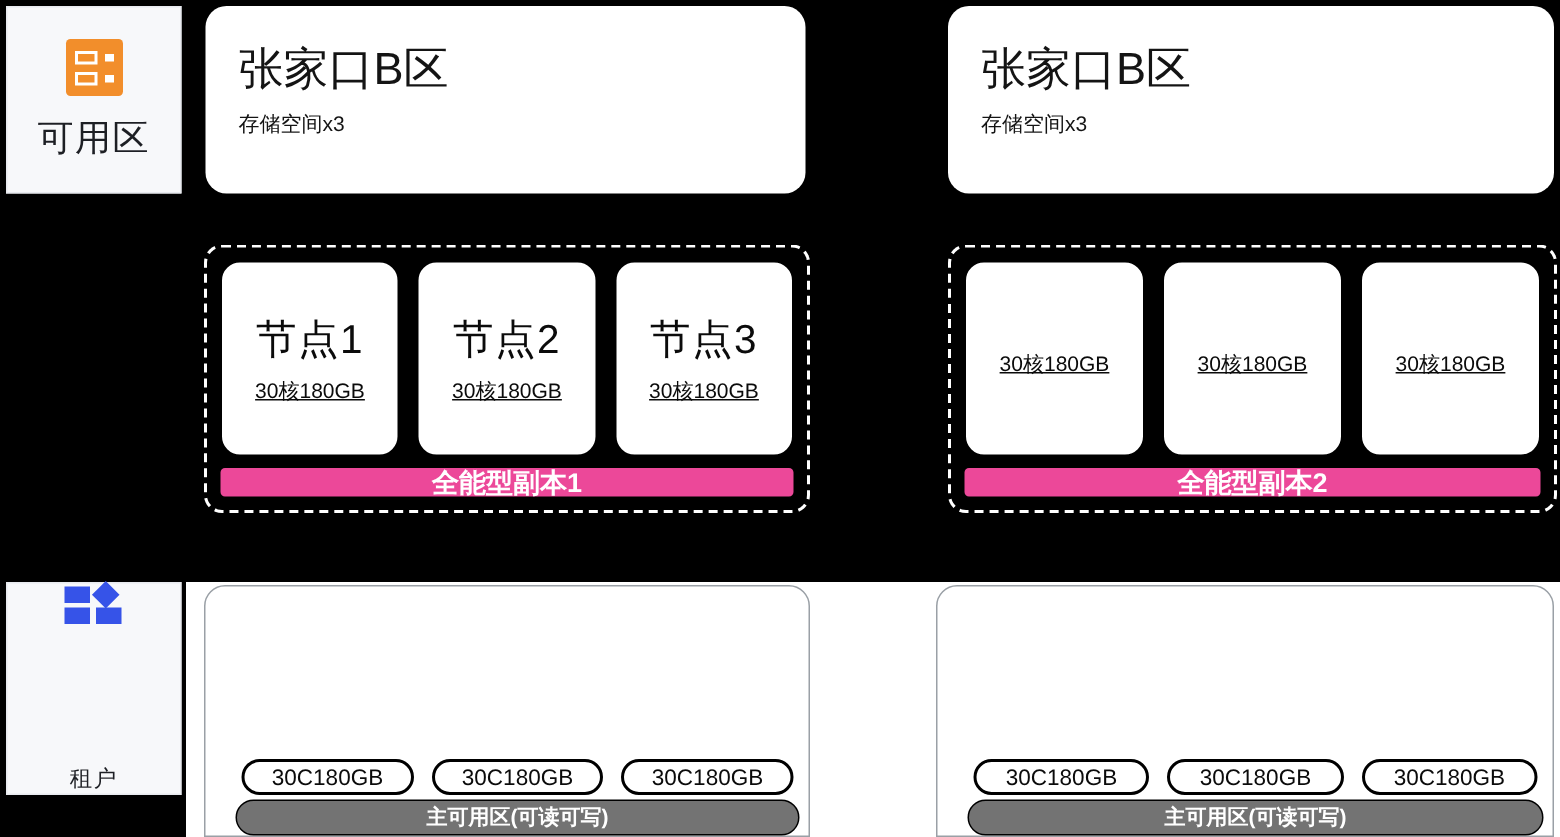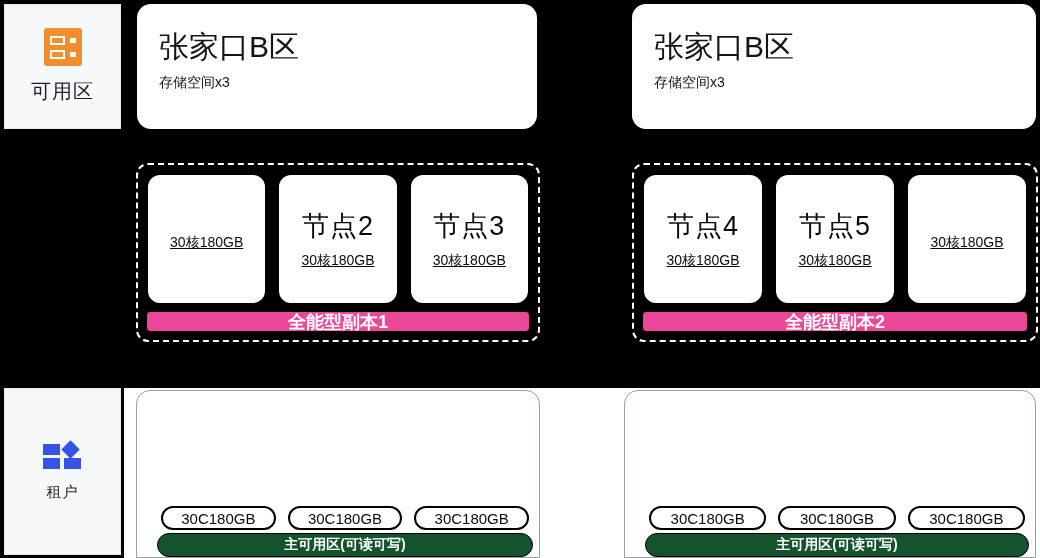--- a/index.html
+++ b/index.html
@@ -22,27 +22,27 @@
     width: 117px;
     background: #f7f8fa;
     border: 1px solid #e8eaef;
     display: flex;
     flex-direction: column;
     align-items: center;
     justify-content: center;
   }
   .sidebar-cell.az   { top: 4px;   height: 125px; }
   .sidebar-cell.node { top: 162px; height: 180px; }
-  .sidebar-cell.ten  { top: 388px; height: 167px; }
+  .sidebar-cell.ten  { top: 388px; height: 142px; justify-content: space-between; }
 
   .sb-label {
     color: #1d1f24;
     letter-spacing: 1px;
   }
-  .az .sb-label   { font-size: 20px; margin-top: 12px; }
+  .az .sb-label   { font-size: 24px; margin-top: 12px; }
   .node .sb-label { font-size: 13px; margin-top: 12px; }
   .ten .sb-label  { font-size: 15px; margin-top: 11px; }
 
   
   .icon-az {
     width: 38px; height: 38px;
     background: #f28e2b;
     border-radius: 3px;
     position: relative;
   }
@@ -163,21 +163,21 @@
     border-radius: 12px;
     font-size: 15px;
     color: #0b0b0b;
     display: flex;
     align-items: center;
     justify-content: center;
   }
   .tenant-bar {
     margin-top: 3px;
     height: 24px;
-    background: #14532d;
+    background: #737373;
     border: 1px solid #000000;
     border-radius: 12px;
     color: #ffffff;
     font-size: 14px;
     font-weight: bold;
     display: flex;
     align-items: center;
     justify-content: center;
   }
 </style>
@@ -213,42 +213,41 @@
   </div>
 
   <div class="zone-card b">
     <div class="zone-title">张家口B区</div>
     <div class="zone-sub">存储空间x3</div>
   </div>
 
   <div class="node-group a">
     <div class="node-row">
       <div class="node-box">
+        <div class="node-name">节点1</div>
         <div class="node-spec">30核180GB</div>
       </div>
       <div class="node-box">
         <div class="node-name">节点2</div>
         <div class="node-spec">30核180GB</div>
       </div>
       <div class="node-box">
         <div class="node-name">节点3</div>
         <div class="node-spec">30核180GB</div>
       </div>
     </div>
     <div class="replica-bar">全能型副本1</div>
   </div>
 
   <div class="node-group b">
     <div class="node-row">
       <div class="node-box">
-        <div class="node-name">节点4</div>
-        <div class="node-spec">30核180GB</div>
-      </div>
-      <div class="node-box">
-        <div class="node-name">节点5</div>
+        <div class="node-spec">30核180GB</div>
+      </div>
+      <div class="node-box">
         <div class="node-spec">30核180GB</div>
       </div>
       <div class="node-box">
         <div class="node-spec">30核180GB</div>
       </div>
     </div>
     <div class="replica-bar">全能型副本2</div>
   </div>
 
   <div class="tenant-backdrop"></div>

